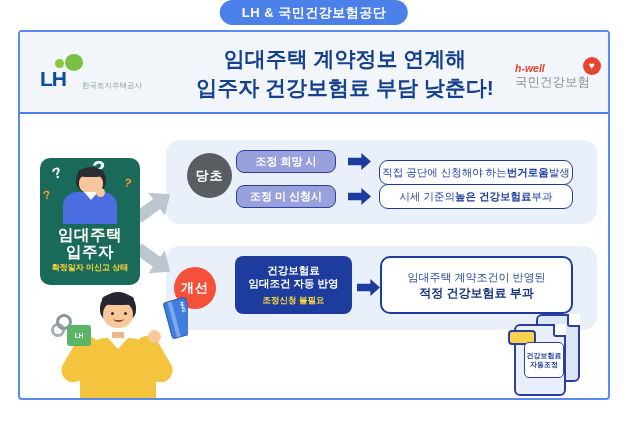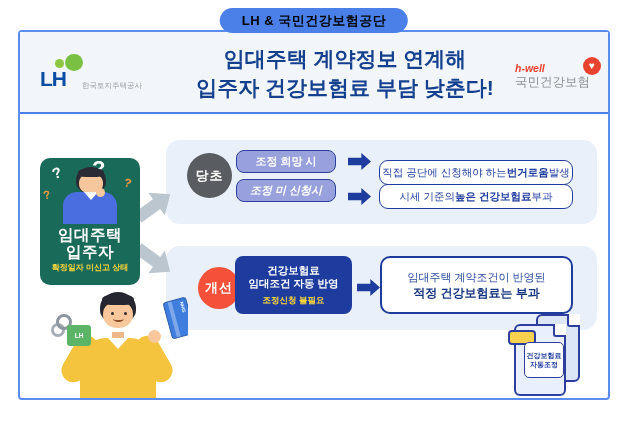--- a/index.html
+++ b/index.html
@@ -7,22 +7,22 @@
   .stage {
     position:relative; width:628px; height:423px; background:#fff;
     font-family:"Liberation Sans", sans-serif; overflow:hidden;
   }
   
   .frame { position:absolute; left:18px; top:30px; width:592px; height:370px;
     border:2px solid #5a8cef; border-radius:4px; background:#fff; }
   .header-band { position:absolute; left:20px; top:32px; width:588px; height:82px;
     background:#f2f6fa; border-bottom:2px solid #4a80e8; }
   
-  .banner { position:absolute; top:8px; left:50%; transform:translateX(-50%);
-    height:25px; line-height:25px; padding:0 22px; background:#4a80e8; color:#000000;
+  .banner { position:absolute; top:0; left:50%; transform:translateX(-50%);
+    height:25px; line-height:25px; padding:0 22px; background:#4a80e8; color:#ffffff;
     border-radius:13px; font-size:13px; font-weight:700; letter-spacing:0.5px;
     z-index:6; white-space:nowrap; }
   
   .lh-logo { position:absolute; left:40px; top:56px; width:120px; height:44px; z-index:3;}
   .lh-c-small { position:absolute; left:15px; top:3px; width:9px; height:9px; background:#8dc63f; border-radius:50%; }
   .lh-c-big { position:absolute; left:25px; top:-2px; width:18px; height:17px; background:#7ac143; border-radius:50%; }
   .lh-word { position:absolute; left:0; top:11px; font-size:21px; font-weight:800; color:#0a4da2; letter-spacing:-1px; }
   .lh-sub { position:absolute; left:42px; top:25px; font-size:7.5px; color:#979ca1; white-space:nowrap; }
   
   .main-title { position:absolute; left:180px; top:45px; width:330px; text-align:center;
@@ -56,25 +56,25 @@
   .gray-arrow { position:absolute; width:40px; height:28px; background:#bcc6cf; z-index:2; }
   .ga-up { left:134px; top:192px; transform:rotate(-36deg); }
   .ga-down { left:134px; top:246px; transform:rotate(36deg); }
   .blue-arrow { position:absolute; width:23px; height:17px; background:#1e3c9e; }
   
   .panel { position:absolute; left:166px; width:431px; height:84px; background:#e9f0fa; border-radius:14px; z-index:1; }
   .panel-before { top:140px; } .panel-after { top:246px; }
   .stage-circle { position:absolute; border-radius:50%; color:#fff; font-weight:800; font-size:13px;
     display:flex; align-items:center; justify-content:center; letter-spacing:1px; }
   .circle-before { left:21px; top:13px; width:45px; height:45px; background:#595d61; }
-  .circle-after { left:8px; top:21px; width:42px; height:42px; background:#f4503a;margin-left:24px; }
+  .circle-after { left:8px; top:21px; width:42px; height:42px; background:#f4503a; }
   .cond-pill { position:absolute; left:70px; width:100px; height:23px; background:#98a1dc;
     border:1.5px solid #2e3e9f; border-radius:8px; color:#fff; font-weight:800; font-size:11px;
     display:flex; align-items:center; justify-content:center; white-space:nowrap; }
-  .pill-1 { top:10px; } .pill-2 { top:39px;font-style:italic; }
+  .pill-1 { top:10px; } .pill-2 { top:45px; }
   .ba-1 { left:182px; top:13px; } .ba-2 { left:182px; top:48px; } .ba-3 { left:191px; top:33px; }
   .result-box { position:absolute; left:213px; width:194px; height:25px; background:#fff;
     border:1.8px solid #1e3c9e; border-radius:9px; color:#1e3c9e; font-size:10.5px;
     display:flex; align-items:center; justify-content:center; white-space:nowrap; }
   .rb-1 { top:20px; } .rb-2 { top:44px; }
   .result-box b { font-weight:700; }
   .action-box { position:absolute; left:69px; top:10px; width:117px; height:58px; background:#1e3c9e;
     border-radius:8px; display:flex; flex-direction:column; align-items:center; justify-content:center; }
   .action-box .al { color:#fff; font-weight:800; font-size:10.5px; line-height:13px; white-space:nowrap; }
   .action-box .an { color:#ffd83a; font-weight:700; font-size:8.5px; margin-top:5px; white-space:nowrap; }
@@ -201,21 +201,21 @@
     <div class="action-box">
       <div class="al">건강보험료</div>
       <div class="al">임대조건 자동 반영</div>
       <div class="an">조정신청 불필요</div>
     </div>
 
     <div class="blue-arrow blk-arrow ba-3"></div>
 
     <div class="final-box">
       <div class="fl1">임대주택 계약조건이 반영된</div>
-      <div class="fl2">적정 건강보험료는 부과</div>
+      <div class="fl2">적정 건강보험료 부과</div>
     </div>
   </div>
 
   <div class="doc-group">
     <div class="doc-page doc-back">
       <span class="doc-fold"></span>
     </div>
     <div class="doc-page doc-front">
       <span class="doc-fold"></span>
     </div>

